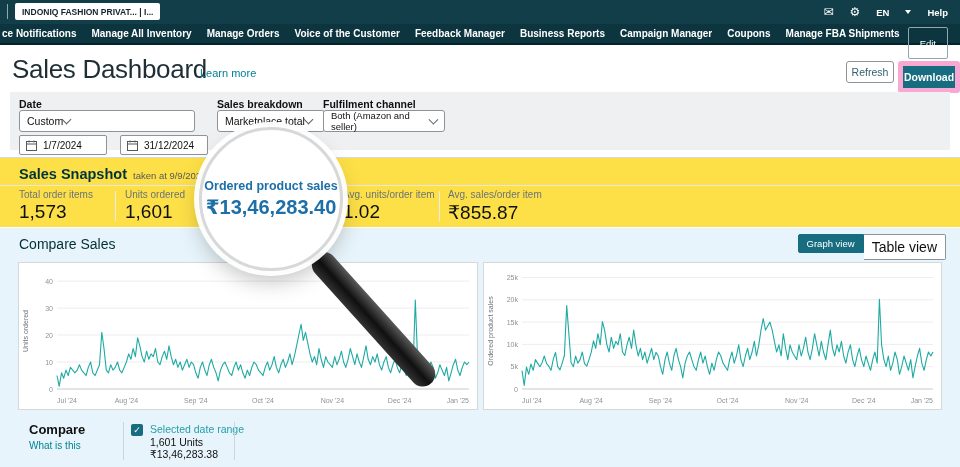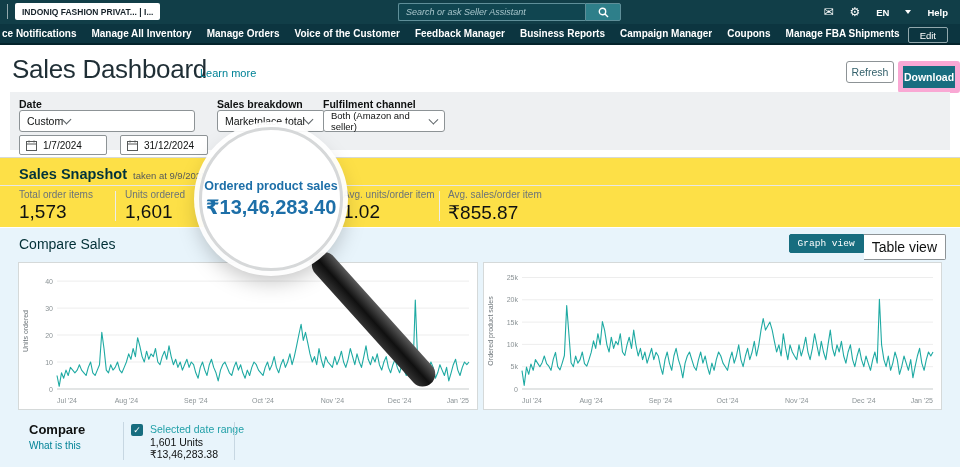--- a/index.html
+++ b/index.html
@@ -18,21 +18,21 @@
   .tb-right{position:absolute;right:12px;top:0;height:24px;display:flex;align-items:center;gap:16px;color:#fff;}
   .tb-ico{font-size:12px;line-height:1;cursor:pointer;}
   .tb-lang{font-size:9.5px;font-weight:bold;display:flex;align-items:center;gap:16px;cursor:pointer;}
   .caret-down{width:0;height:0;border-left:3.5px solid transparent;border-right:3.5px solid transparent;border-top:4px solid #fff;}
   .tb-help{font-size:9.5px;font-weight:bold;cursor:pointer;}
   
   .navbar{position:absolute;left:0;top:24px;width:960px;height:21px;background:#0c3540;border-bottom:2px solid #04232b;
        display:flex;align-items:center;gap:15px;padding-left:2px;box-sizing:border-box;}
   .nav-item{color:#fff;font-size:10px;font-weight:bold;white-space:nowrap;cursor:pointer;}
   .edit-btn{position:absolute;right:12px;top:3px;height:14px;border:1px solid #91a8ad;border-radius:2px;color:#fff;
-       font-size:9.5px;display:flex;align-items:center;padding:0 11px;cursor:pointer;}
+       font-size:9.5px;display:flex;align-items:center;padding:8px 11px;cursor:pointer;}
   
   .page-title{position:absolute;left:12px;top:54px;font-size:26px;color:#1f2e35;letter-spacing:-.3px;}
   .learn-more{position:absolute;left:200px;top:67px;font-size:11px;color:#008296;cursor:pointer;}
   .btn-refresh{position:absolute;left:846px;top:61px;width:46px;height:20px;background:#fff;border:1px solid #8d9396;
        border-radius:3px;font-size:10.5px;color:#33606b;display:flex;align-items:center;justify-content:center;cursor:pointer;}
   .btn-download{position:absolute;left:898px;top:61px;width:52px;height:22px;background:#176d7f;border:5px solid #f9a8d4;
        border-radius:3px;font-size:10.5px;font-weight:bold;color:#fff;display:flex;align-items:center;justify-content:center;cursor:pointer;}
   
   .filters{position:absolute;left:10px;top:92px;width:940px;height:58px;background:#eef0f2;}
   .flabel{position:absolute;font-size:10.5px;font-weight:bold;color:#0f1111;}
@@ -50,21 +50,21 @@
   .snap-sep{position:absolute;left:0;top:27px;width:960px;height:1px;background:#e7e7e7;}
   .metric{position:absolute;top:31px;}
   .metric .ml{font-size:10px;color:#6b7378;}
   .metric .mv{font-size:19px;color:#0f1111;margin-top:1px;}
   .mdiv{position:absolute;top:33px;width:1px;height:30px;background:#ececec;}
   
   .compare{position:absolute;left:0;top:228px;width:960px;height:239px;background:#e8f4fb;}
   .cs-title{position:absolute;left:19px;top:8px;font-size:14px;color:#002f36;}
   .view-toggle{position:absolute;right:14px;top:6px;display:flex;height:19px;}
   .vt-graph{background:#176d7f;color:#fff;border:1px solid #176d7f;border-radius:2px 0 0 2px;
-       font-size:9.5px;display:flex;align-items:center;padding:0 8px;cursor:pointer;font-family:Liberation Mono, monospace;}
+       font-size:9.5px;display:flex;align-items:center;padding:0 8px;cursor:pointer;}
   .vt-table{background:#fff;color:#0f1111;border:1px solid #8d9396;border-left:none;border-radius:0 2px 2px 0;
        font-size:14px;display:flex;align-items:center;padding:12px 8px;cursor:pointer;}
   .chart-panel{position:absolute;top:34px;height:148px;background:#fff;border:1px solid #d5d9d9;box-sizing:border-box;}
   .cp-left{left:18px;width:460px;}
   .cp-right{left:483px;width:459px;}
   .chart-panel svg{display:block;width:100%;height:100%;}
   .tick{font-size:7px;fill:#8b9396;font-family:"Liberation Sans","DejaVu Sans",sans-serif;}
   .ylab{font-size:7px;fill:#6b7378;font-family:"Liberation Sans","DejaVu Sans",sans-serif;}
   .cmp-title{position:absolute;left:29px;top:194px;font-size:13px;font-weight:bold;color:#0f1111;}
   .cmp-link{position:absolute;left:29px;top:212px;font-size:10px;color:#008296;cursor:pointer;}
@@ -84,29 +84,20 @@
        background:linear-gradient(180deg,#5a5a5a,#101010 55%,#333);transform:rotate(48deg);transform-origin:0 50%;z-index:49;}
   .lens-ferrule{position:absolute;left:303px;top:236px;width:24px;height:15px;border-radius:3px;
        background:linear-gradient(180deg,#f0f0f0,#8f8f8f);transform:rotate(48deg);transform-origin:0 50%;z-index:48;}
 </style>
 </head>
 <body>
 
 <div class="topbar">
   <div class="tb-divider"></div>
   <div class="account-btn">INDONIQ FASHION PRIVAT... | I...</div>
-  <div class="searchwrap">
-    <div class="searchinput">Search or ask Seller Assistant</div>
-    <div class="searchbtn">
-      <svg width="11" height="11" viewBox="0 0 11 11">
-        <circle cx="4.5" cy="4.5" r="3.2" fill="none" stroke="#fff" stroke-width="1.4"></circle>
-        <line x1="7" y1="7" x2="10" y2="10" stroke="#fff" stroke-width="1.4"></line>
-      </svg>
-    </div>
-  </div>
   <div class="tb-right">
     <span class="tb-ico">✉</span>
     <span class="tb-ico">⚙</span>
     <span class="tb-lang">
       <span>EN</span>
       <span class="caret-down"></span>
     </span>
     <span class="tb-help">Help</span>
   </div>
 </div>

